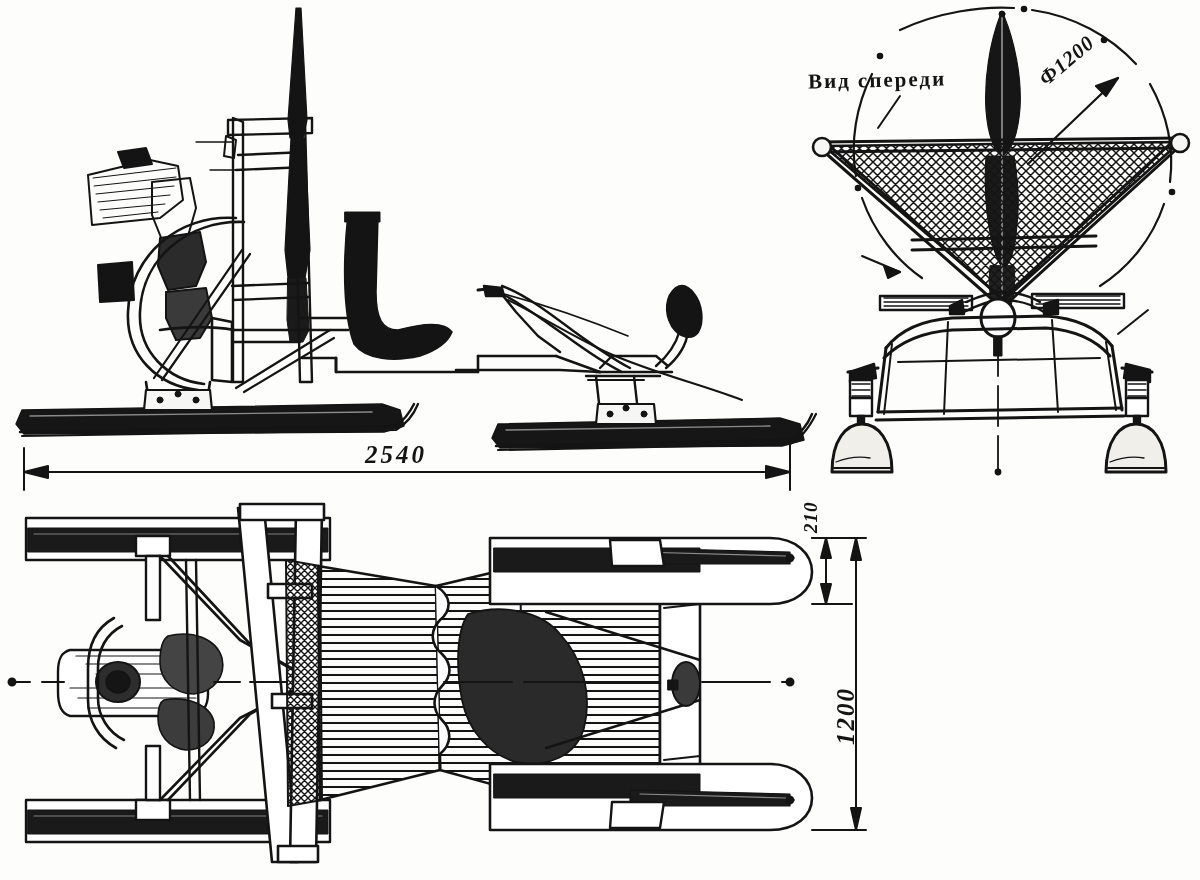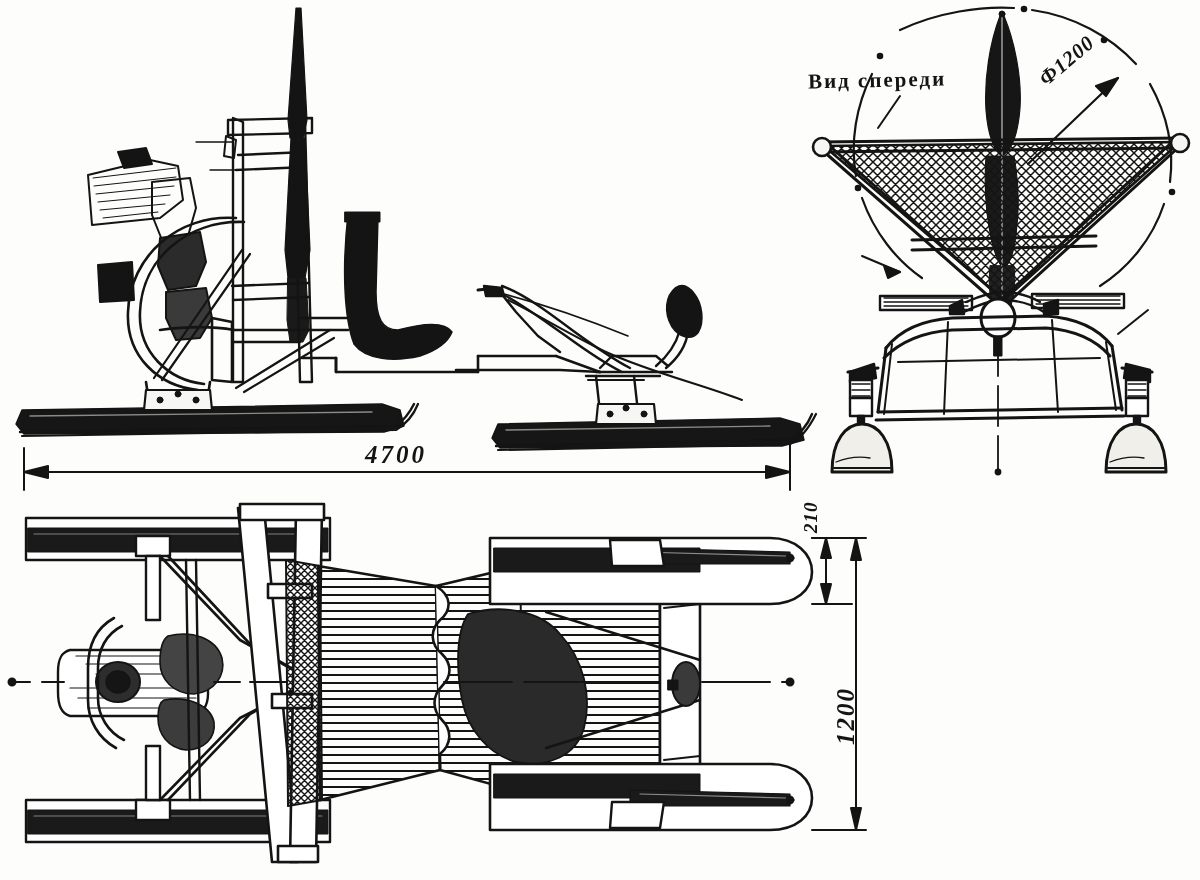--- a/index.html
+++ b/index.html
@@ -429,19 +429,19 @@
         <path d="M856 538 L851 560 L861 560 Z" fill="#141414"></path>
         <path d="M856 830 L851 808 L861 808 Z" fill="#141414"></path>
       </g>
     </g>
   </svg>
 
   <div class="lbl" id="lbl-front-view">Вид спереди</div>
 
   <div class="lbl" id="lbl-dia">Ф1200</div>
 
-  <div class="lbl" id="lbl-len">4700</div>
+  <div class="lbl" id="lbl-len">2540</div>
 
   <div class="lbl" id="lbl-210">210</div>
 
   <div class="lbl" id="lbl-1200">1200</div>
 
 </div>
 
 </body></html>

